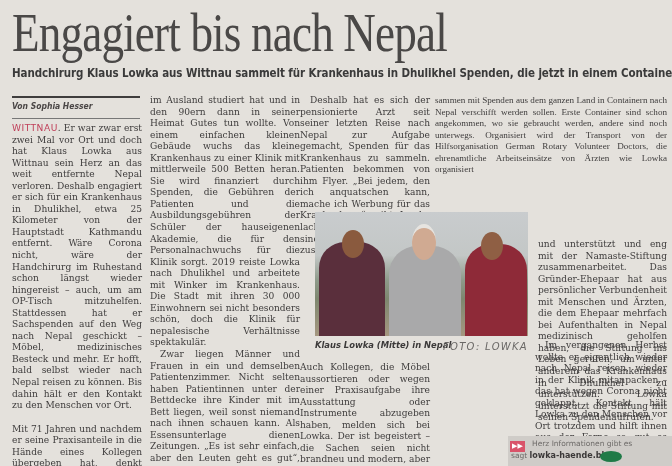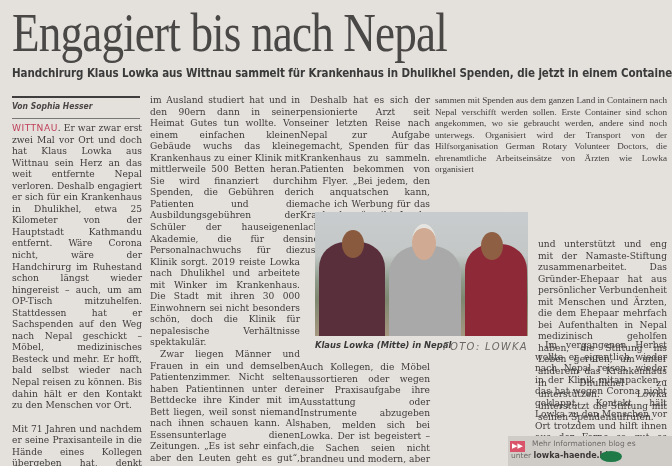--- a/index.html
+++ b/index.html
@@ -82,16 +82,16 @@
 </div>
 <div class="col" style="left:538px;top:199px;width:129px;margin-top:40px;">
   <p>und unterstützt und eng mit der Namaste-Stiftung zusammenarbeitet. Das Gründer-Ehepaar hat aus persönlicher Verbundenheit mit Menschen und Ärzten, die dem Ehepaar mehrfach bei Aufenthalten in Nepal medizinisch geholfen haben, die Stiftung ins Leben gerufen, um unter anderem das Krankenhaus in Dhulikhel zu unterstützen. Lowka unterstützt die Stiftung mit seinen Spendenaufrufen.</p>
 </div>
 <div class="col" style="left:535px;top:340px;width:132px;">
   <p class="indent">Im vergangenen Herbst wollte er eigentlich wieder nach Nepal reisen, wieder in der Klinik mitanpacken – das hat wegen Corona nicht geklappt. Kontakt hält Lowka zu den Menschen vor Ort trotzdem und hilft ihnen aus der Ferne so gut es geht. „Die reizenden Menschen sind mir einfach ans Herz gewachsen.“</p>
 </div>
 
 <div class="infobox">
   <div class="arrows">▶▶</div>
-  <div class="l1">Mehr Informationen blog es</div>
-  <div class="l2"><span>unter</span> <b>lowka-haende.blog</b></div>
+  <div class="l1">Herz Informationen gibt es</div>
+  <div class="l2"><span>sagt</span> <b>lowka-haende.blog</b></div>
   <div class="blot" style="left:92px;"></div>
 </div>
 
 </body></html>

